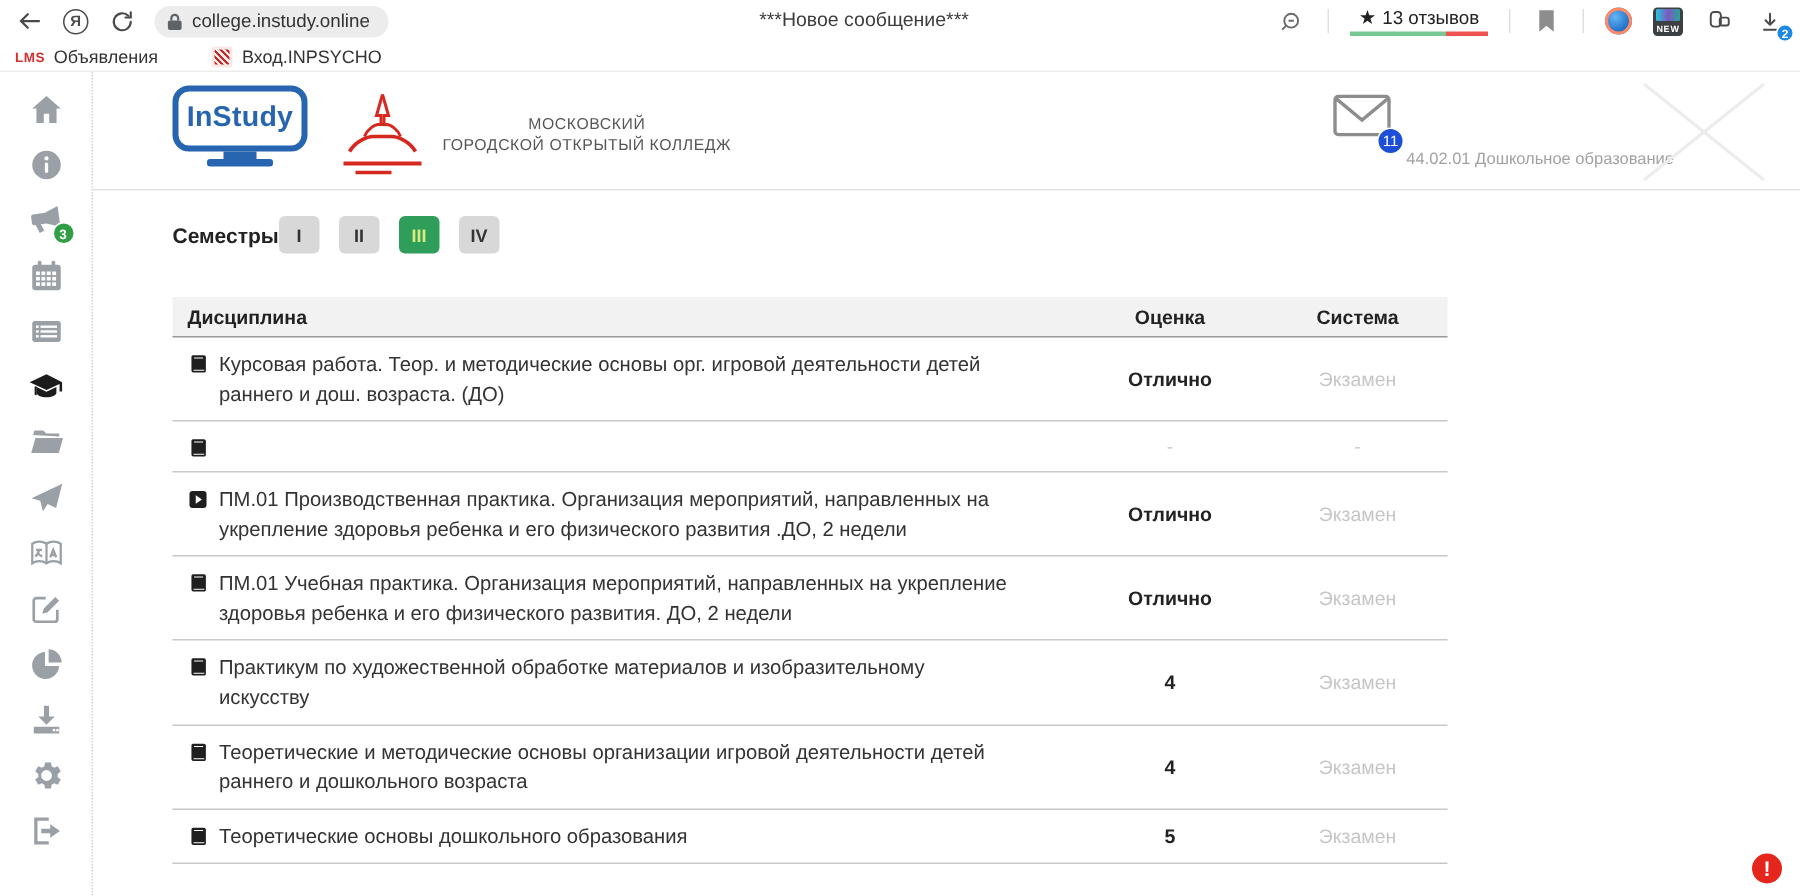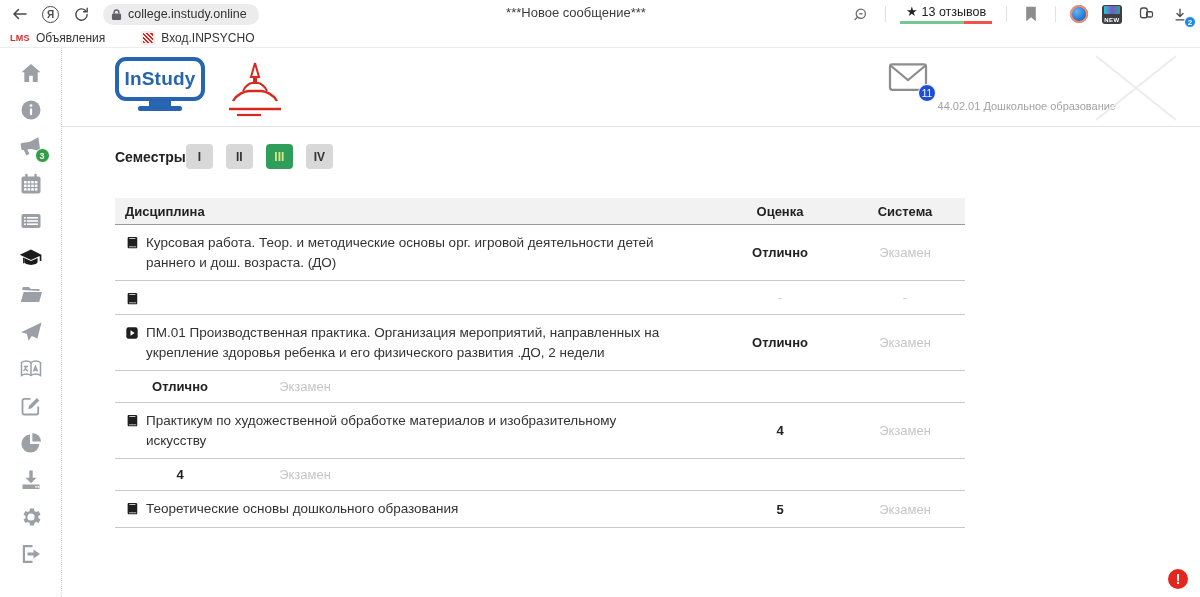--- a/index.html
+++ b/index.html
@@ -295,20 +295,24 @@
           </div>
           <div class="college">
             <svg width="64" height="58" viewBox="0 0 64 58" fill="none" stroke="#d6281e" stroke-width="2">
               <path d="M32 2l4 14h-3v6" fill="none"></path>
                 <path d="M32 2l-4 14h3v6" fill="none"></path>
               <path d="M20 30c2-5 7-8 9-8h6c2 0 7 3 9 8" fill="none"></path>
               <path d="M10 40c4-7 12-10 16-10h12c4 0 12 3 16 10" fill="none" stroke-width="2.4"></path>
               <path d="M6 48h52" stroke-width="2.6"></path>
                 <path d="M14 54h24" stroke-width="2.2"></path>
             </svg>
+            <div class="college-text">
+              <div>МОСКОВСКИЙ</div>
+              <div>ГОРОДСКОЙ ОТКРЫТЫЙ КОЛЛЕДЖ</div>
+            </div>
           </div>
         </div>
         <div class="mail-wrap">
           <svg width="40" height="30" viewBox="0 0 26 20" fill="none" stroke="#8d8d8d" stroke-width="1.5">
               <rect x="1" y="1.5" width="24" height="17" rx="1.5"></rect>
               <path d="M1.5 2.5L13 12 24.5 2.5"></path>
             </svg>
           <span class="mail-badge">11</span>
         </div>
         <div class="program">44.02.01 Дошкольное образование</div>
@@ -365,36 +369,52 @@
   <svg width="14" height="14" viewBox="0 0 16 16">
                   <rect x="1.5" y="1.5" width="13" height="13" rx="2.5" fill="#1f1f1f"></rect>
                   <path d="M6.3 4.8l4.7 3.2-4.7 3.2z" fill="#fff"></path>
                 </svg>
 <span>ПМ.01 Производственная практика. Организация мероприятий, направленных на укрепление здоровья ребенка и его физического развития .ДО, 2 недели</span>
               </div>
               <div class="c-grade">Отлично</div>
               <div class="c-sys">Экзамен</div>
             </div>
             <div class="trow">
+              <div class="c-title">
+  <svg width="14" height="14" viewBox="0 0 16 16">
+                  <path fill="#1f1f1f" d="M4.2 1h8.3c.8 0 1.5.7 1.5 1.5V13c0 .6-.4 1-1 1H4.5C3.7 14 3 13.3 3 12.5v-10C3 1.7 3.5 1 4.2 1z"></path>
+                  <path fill="#fff" d="M5.2 2.6h6.9v.9H5.2z" transform="skewX(-4)"></path>
+                  <path fill="#fff" d="M4.6 12h8.2v.8H4.6z"></path>
+                </svg>
+<span>ПМ.01 Учебная практика. Организация мероприятий, направленных на укрепление здоровья ребенка и его физического развития. ДО, 2 недели</span>
+              </div>
               <div class="c-grade">Отлично</div>
               <div class="c-sys">Экзамен</div>
             </div>
             <div class="trow">
               <div class="c-title">
   <svg width="14" height="14" viewBox="0 0 16 16">
                   <path fill="#1f1f1f" d="M4.2 1h8.3c.8 0 1.5.7 1.5 1.5V13c0 .6-.4 1-1 1H4.5C3.7 14 3 13.3 3 12.5v-10C3 1.7 3.5 1 4.2 1z"></path>
                   <path fill="#fff" d="M5.2 2.6h6.9v.9H5.2z" transform="skewX(-4)"></path>
                   <path fill="#fff" d="M4.6 12h8.2v.8H4.6z"></path>
                 </svg>
 <span>Практикум по художественной обработке материалов и изобразительному искусству</span>
               </div>
               <div class="c-grade">4</div>
               <div class="c-sys">Экзамен</div>
             </div>
             <div class="trow">
+              <div class="c-title">
+  <svg width="14" height="14" viewBox="0 0 16 16">
+                  <path fill="#1f1f1f" d="M4.2 1h8.3c.8 0 1.5.7 1.5 1.5V13c0 .6-.4 1-1 1H4.5C3.7 14 3 13.3 3 12.5v-10C3 1.7 3.5 1 4.2 1z"></path>
+                  <path fill="#fff" d="M5.2 2.6h6.9v.9H5.2z" transform="skewX(-4)"></path>
+                  <path fill="#fff" d="M4.6 12h8.2v.8H4.6z"></path>
+                </svg>
+<span>Теоретические и методические основы организации игровой деятельности детей раннего и дошкольного возраста</span>
+              </div>
               <div class="c-grade">4</div>
               <div class="c-sys">Экзамен</div>
             </div>
             <div class="trow">
               <div class="c-title">
   <svg width="14" height="14" viewBox="0 0 16 16">
                   <path fill="#1f1f1f" d="M4.2 1h8.3c.8 0 1.5.7 1.5 1.5V13c0 .6-.4 1-1 1H4.5C3.7 14 3 13.3 3 12.5v-10C3 1.7 3.5 1 4.2 1z"></path>
                   <path fill="#fff" d="M5.2 2.6h6.9v.9H5.2z" transform="skewX(-4)"></path>
                   <path fill="#fff" d="M4.6 12h8.2v.8H4.6z"></path>
                 </svg>

